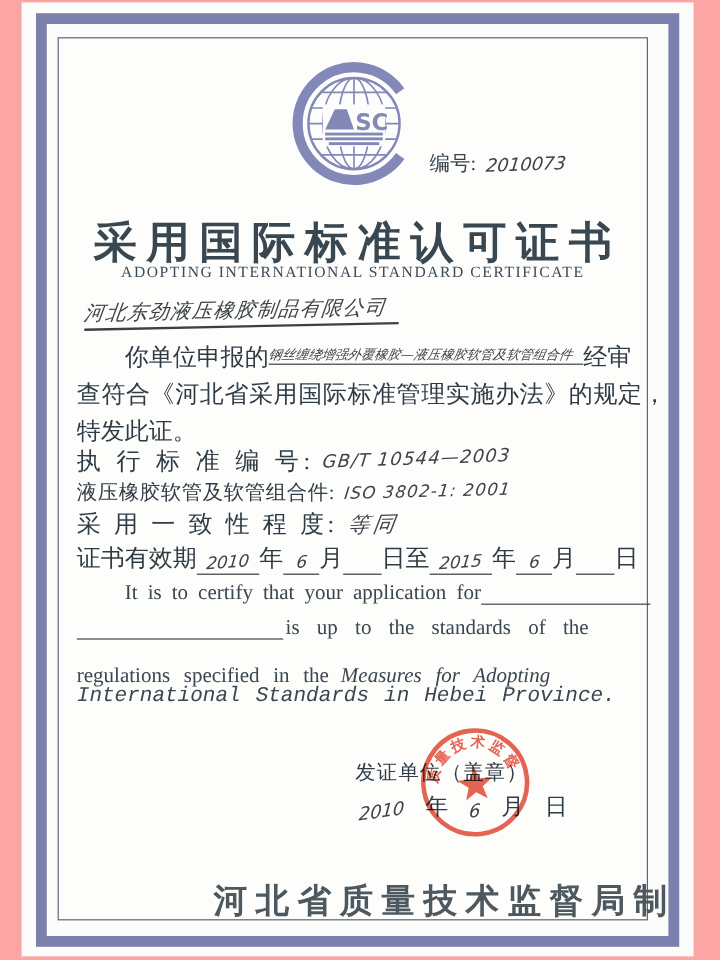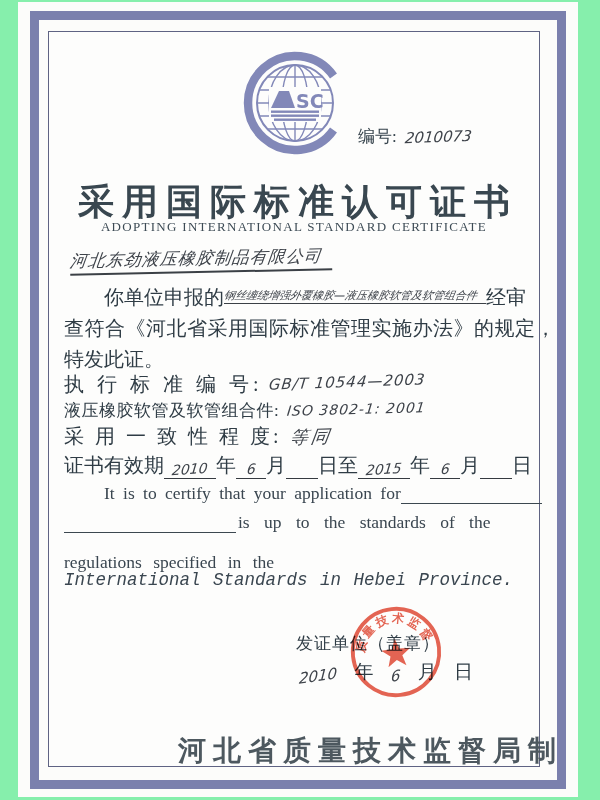--- a/index.html
+++ b/index.html
@@ -1,17 +1,17 @@
 <!DOCTYPE html>
 <html><head>
 <meta charset="utf-8">
 <style>
   html,body{margin:0;padding:0;}
   body{width:600px;height:800px;font-family:"Liberation Serif",serif;}
-  .page{position:relative;width:600px;height:800px;background:#86efac;overflow:hidden;}
+  .page{position:relative;width:600px;height:800px;background:#fca5a5;overflow:hidden;}
   .paper{position:absolute;left:18px;top:2px;width:560px;height:795px;background:#fcfcfa;}
   .border-outer{position:absolute;left:30px;top:11px;width:536px;height:778px;
     border:9px solid #7b80ad;box-sizing:border-box;}
   .border-inner{position:absolute;left:48px;top:31px;width:492px;height:736px;
     border:1.5px solid #5f6383;box-sizing:border-box;background:#fdfdfc;}
 
   .logo{position:absolute;left:243px;top:48px;width:110px;height:110px;}
 
   .number-line{position:absolute;left:358px;top:125px;font-size:17px;color:#35424b;white-space:nowrap;}
   .hw{font-family:"DejaVu Sans",sans-serif;font-style:italic;color:#3e434a;}
@@ -137,20 +137,21 @@
     <span class="indent"></span>
       <span>It is to certify that your application for</span>
       <span class="uline grow"></span>
   </div>
   <div class="eng e2">
     <span class="uline"></span>
       <span>is up to the standards of the</span>
   </div>
   <div class="eng e3">
     <span>regulations specified in the</span>
+      <span class="it">Measures for Adopting</span>
   </div>
   <div class="eng e4 it">International Standards in Hebei Province.</div>
 
   <div class="issuer-label">发证单位（盖章）</div>
   <div class="issue-date">
     <span class="hw">2010</span>
     <span>年</span>
     <span class="hw">6</span>
     <span>月</span>
     <span>日</span>

